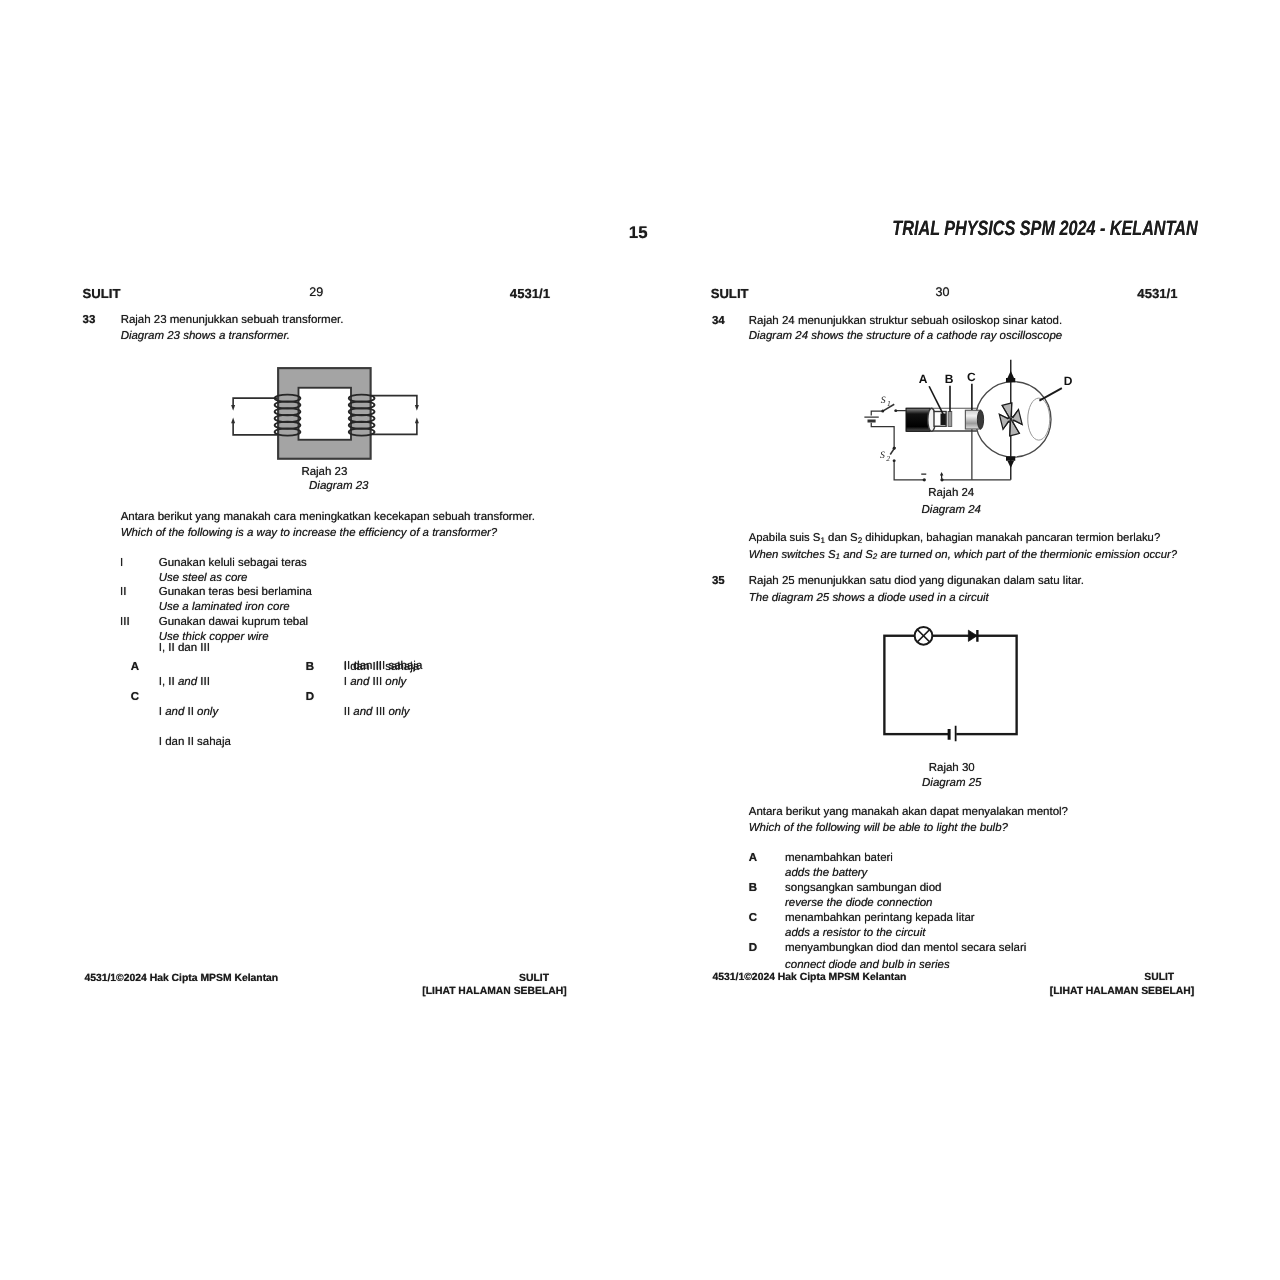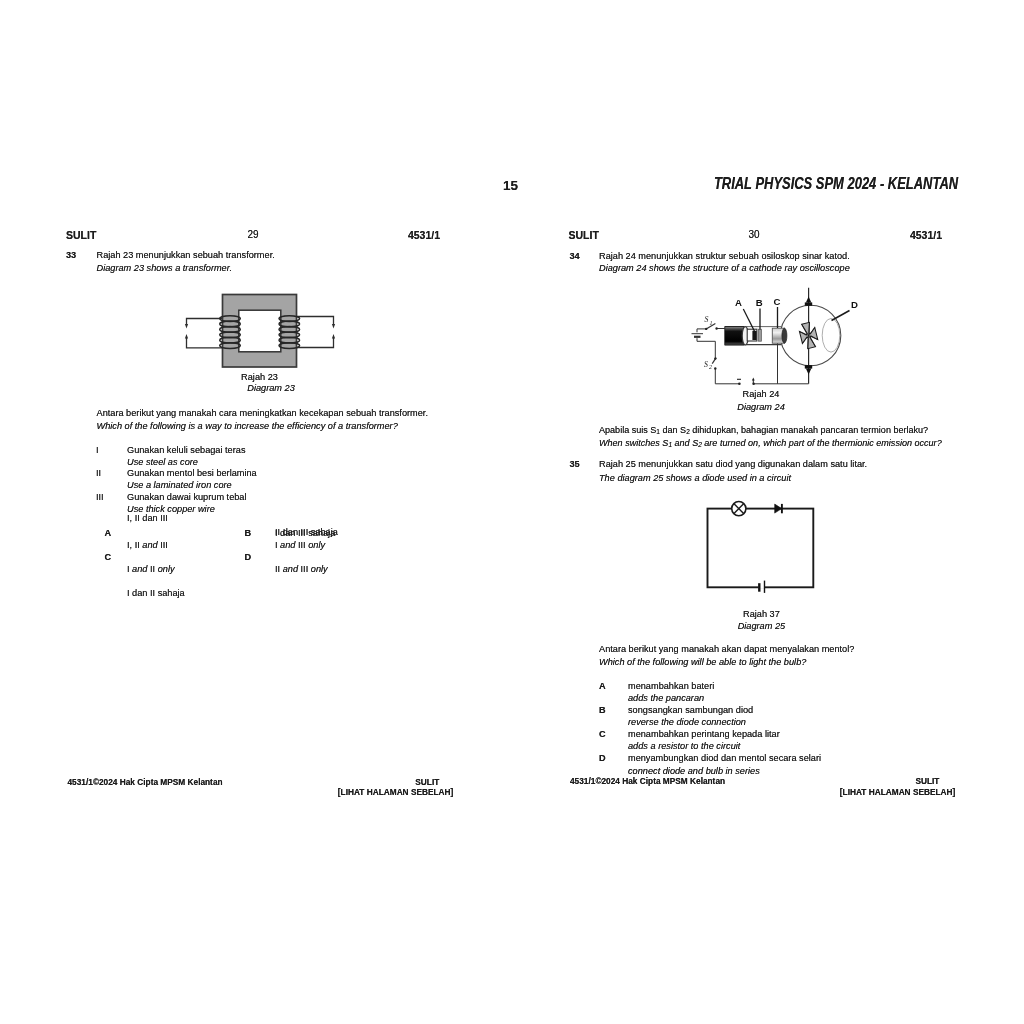--- a/index.html
+++ b/index.html
@@ -61,21 +61,21 @@
 <div class="t c" style="left:259.5px;top:373px;">Rajah 23</div>
 <div class="t i c" style="left:259.5px;top:384.4px;padding-left:23px;">Diagram 23</div>
 
 <div class="t" style="left:96.5px;top:408.7px;">Antara berikut yang manakah cara meningkatkan kecekapan sebuah transformer.</div>
 <div class="t i" style="left:96.5px;top:421.5px;">Which of the following is a way to increase the efficiency of a transformer?</div>
 
 <div class="t" style="left:96px;top:445.7px;">I</div>
 <div class="t" style="left:127px;top:445.7px;">Gunakan keluli sebagai teras</div>
 <div class="t i" style="left:127px;top:457.7px;">Use steel as core</div>
 <div class="t" style="left:96px;top:469.2px;">II</div>
-<div class="t" style="left:127px;top:469.2px;">Gunakan mentol besi berlamina</div>
+<div class="t" style="left:127px;top:469.2px;">Gunakan teras besi berlamina</div>
 <div class="t i" style="left:127px;top:481.2px;">Use a laminated iron core</div>
 <div class="t" style="left:96px;top:492.7px;">III</div>
 <div class="t" style="left:127px;top:492.7px;">Gunakan dawai kuprum tebal</div>
 <div class="t i" style="left:127px;top:504.7px;">Use thick copper wire</div>
 
 <div class="t b" style="left:104.5px;top:529.1px;">A</div>
 <div class="t" style="left:127px;top:514px;">I, II dan III</div>
 <div class="t" style="left:127px;top:541px;">I, II <span class="i">and</span> III</div>
 <div class="t b" style="left:244.5px;top:529.1px;">B</div>
 <div class="t" style="left:275px;top:529.1px;">I dan III sahaja</div>
@@ -198,29 +198,29 @@
   <line x1="758.5" y1="587.3" x2="765" y2="587.3" stroke="#fff" stroke-width="3"></line>
   <circle cx="738.8" cy="508.6" r="7.1" fill="#fff" stroke="#1a1a1a" stroke-width="1.6"></circle>
   <line x1="734" y1="503.8" x2="743.6" y2="513.4" stroke="#1a1a1a" stroke-width="1.4"></line>
   <line x1="734" y1="513.4" x2="743.6" y2="503.8" stroke="#1a1a1a" stroke-width="1.4"></line>
   <path d="M774.7,504.1 L774.7,513.1 L781.7,508.6 Z" fill="#111" stroke="#111" stroke-width="0.6"></path>
   <line x1="781.9" y1="503.9" x2="781.9" y2="513.3" stroke="#111" stroke-width="1.9"></line>
   <line x1="759.3" y1="583.2" x2="759.3" y2="591.7" stroke="#111" stroke-width="2.4"></line>
   <line x1="764.5" y1="580.6" x2="764.5" y2="592.9" stroke="#111" stroke-width="1.4"></line>
 </svg>
 
-<div class="t c" style="left:761.4px;top:609.5px;">Rajah 37</div>
+<div class="t c" style="left:761.4px;top:609.5px;">Rajah 30</div>
 <div class="t i c" style="left:761.4px;top:621.9px;">Diagram 25</div>
 
 <div class="t" style="left:599px;top:644.7px;">Antara berikut yang manakah akan dapat menyalakan mentol?</div>
 <div class="t i" style="left:599px;top:657.5px;">Which of the following will be able to light the bulb?</div>
 
 <div class="t b" style="left:599px;top:681.6px;">A</div>
 <div class="t" style="left:628px;top:681.6px;">menambahkan bateri</div>
-<div class="t i" style="left:628px;top:693.7px;">adds the pancaran</div>
+<div class="t i" style="left:628px;top:693.7px;">adds the battery</div>
 <div class="t b" style="left:599px;top:705.7px;">B</div>
 <div class="t" style="left:628px;top:705.7px;">songsangkan sambungan diod</div>
 <div class="t i" style="left:628px;top:718px;">reverse the diode connection</div>
 <div class="t b" style="left:599px;top:730.1px;">C</div>
 <div class="t" style="left:628px;top:730.1px;">menambahkan perintang kepada litar</div>
 <div class="t i" style="left:628px;top:742.3px;">adds a resistor to the circuit</div>
 <div class="t b" style="left:599px;top:754.4px;">D</div>
 <div class="t" style="left:628px;top:754.4px;">menyambungkan diod dan mentol secara selari</div>
 <div class="t i" style="left:628px;top:766.6px;">connect diode and bulb in series</div>
 

